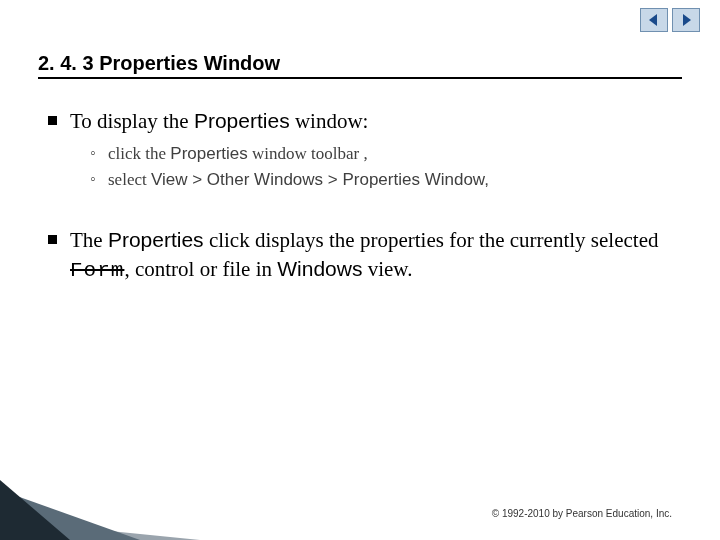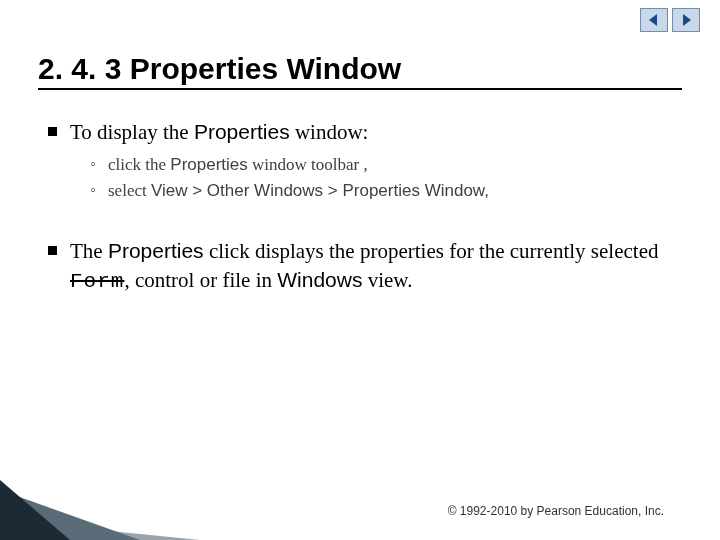--- a/index.html
+++ b/index.html
@@ -28,21 +28,21 @@
     justify-content: center;
     cursor: pointer;
   }
   .nav-btn svg { display: block; }
   .content {
     padding: 52px 38px 0 38px;
   }
   .title {
     font-family: Arial, Helvetica, sans-serif;
     font-weight: bold;
-    font-size: 30px;
+    font-size: 20px;
     color: #000;
     border-bottom: 2px solid #000;
     padding-bottom: 2px;
     margin-bottom: 28px;
   }
   .bullets {
     list-style: none;
     padding-left: 8px;
   }
   .bullets > li {
@@ -83,24 +83,24 @@
     font-size: 16px;
     color: #404040;
   }
   .sans { font-family: Arial, Helvetica, sans-serif; }
   .mono { font-family: "Courier New", Courier, monospace; letter-spacing: 1px; }
   .ital { font-style: italic; }
   .del  { text-decoration: line-through; margin-top: 28px; }
   .footer {
     position: absolute;
     bottom: 20px;
-    right: 56px;
+    right: 48px;
     text-align: center;
     font-family: Arial, Helvetica, sans-serif;
-    font-size: 12px;
+    font-size: 10px;
     color: #333;
     line-height: 1.3;
   }
   .wedge {
     position: absolute;
     left: 0;
     bottom: 0;
     width: 200px;
     height: 60px;
     pointer-events: none;

